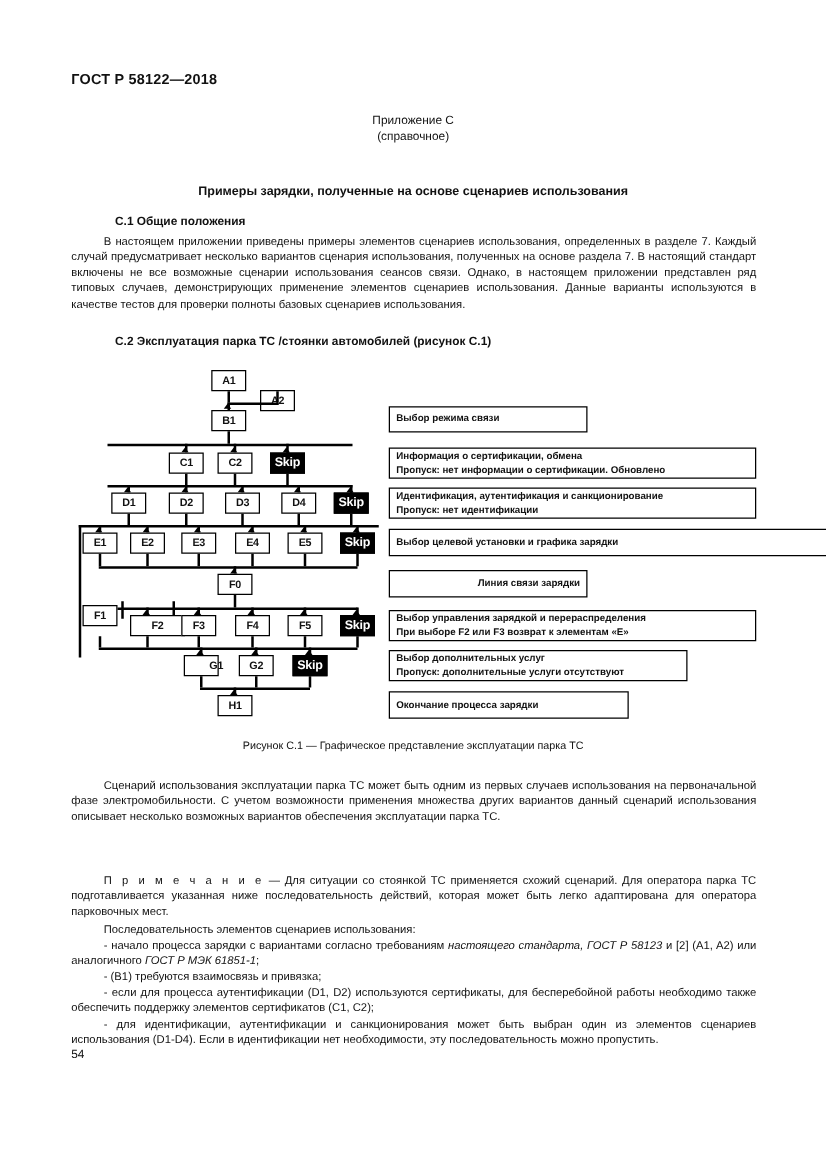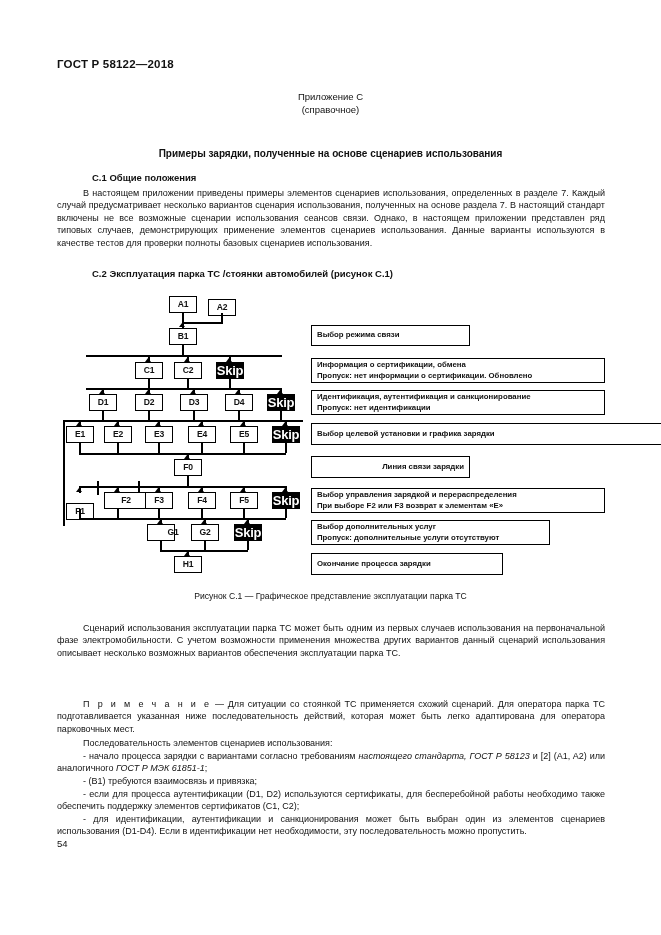--- a/index.html
+++ b/index.html
@@ -96,21 +96,21 @@
     font-weight: bold;
     display: flex;
     align-items: center;
     justify-content: center;
     line-height: 1;
     letter-spacing: -0.2px;
   }
   .node.skip {
     background: #000;
     color: #fff;
-    font-size: 13px;
+    font-size: 10px;
   }
   .lbl {
     position: absolute;
     box-sizing: border-box;
     border: 1.4px solid #000;
     background: #fff;
     font-size: 7.8px;
     font-weight: bold;
     padding: 2px 5px 2px 5px;
     line-height: 10.5px;
@@ -154,21 +154,21 @@
 
   <div class="sec-head" style="left:92px; top:172px;">С.1  Общие положения</div>
 
   <div class="para" style="left:57px; top:187px; width:548px;"><span class="ind"></span><span>В настоящем приложении приведены примеры элементов сценариев использования, определенных в разделе 7. Каждый случай предусматривает несколько вариантов сценария использования, полученных на основе раздела 7. В настоящий стандарт включены не все возможные сценарии использования сеансов связи. Однако, в настоящем приложении представлен ряд типовых случаев, демонстрирующих применение элементов сценариев использования. Данные варианты используются в качестве тестов для проверки полноты базовых сценариев использования.</span></div>
 
   <div class="sec-head" style="left:92px; top:268px;">С.2  Эксплуатация парка ТС /стоянки автомобилей (рисунок С.1)</div>
 
   <div class="figure">
 
     <div class="node" style="left:112px; top:4px; width:28px; height:17px;">A1</div>
-    <div class="node" style="left:151px; top:7px; width:28px; height:17px;">A2</div>
+    <div class="node" style="left:151px; top:20px; width:28px; height:17px;">A2</div>
 
     <div class="line" style="left:125px; top:21px; width:1.6px; height:9px;"></div>
     <div class="line" style="left:164px; top:21px; width:1.6px; height:9px;"></div>
     <div class="line" style="left:125px; top:30px; width:41px; height:1.6px;"></div>
     <div class="line" style="left:125px; top:30px; width:1.6px; height:6px;"></div>
     <div class="arrow-up" style="left:121.8px; top:31px;"></div>
 
     <div class="node" style="left:112px; top:36px; width:28px; height:17px;">B1</div>
     <div class="lbl" style="left:254px; top:33px; width:159px; height:21px;">
       <div>Выбор режима связи</div>
@@ -274,21 +274,21 @@
     <div class="arrow-up" style="left:18.8px; top:196px;"></div>
     <div class="arrow-up" style="left:56.8px; top:196px;"></div>
     <div class="arrow-up" style="left:97.8px; top:196px;"></div>
     <div class="arrow-up" style="left:140.8px; top:196px;"></div>
     <div class="arrow-up" style="left:182.8px; top:196px;"></div>
     <div class="arrow-up" style="left:224.8px; top:196px;"></div>
 
     <div class="line" style="left:40px; top:189px; width:1.6px; height:14px;"></div>
     <div class="line" style="left:81px; top:189px; width:1.6px; height:14px;"></div>
 
-    <div class="node" style="left:9px; top:211px; width:28px; height:17px;">F1</div>
+    <div class="node" style="left:9px; top:192px; width:28px; height:17px;">F1</div>
     <div class="node" style="left:47px; top:200px; width:44px; height:17px;">F2</div>
     <div class="node" style="left:88px; top:200px; width:28px; height:17px;">F3</div>
     <div class="node" style="left:131px; top:200px; width:28px; height:17px;">F4</div>
     <div class="node" style="left:173px; top:200px; width:28px; height:17px;">F5</div>
     <div class="node skip" style="left:215px; top:200px; width:28px; height:17px;">Skip</div>
     <div class="lbl" style="left:254px; top:196px; width:294px; height:25px;">
       <div>Выбор управления зарядкой и перераспределения</div>
       <div>При выборе F2 или F3 возврат к элементам «E»</div>
     </div>
 

